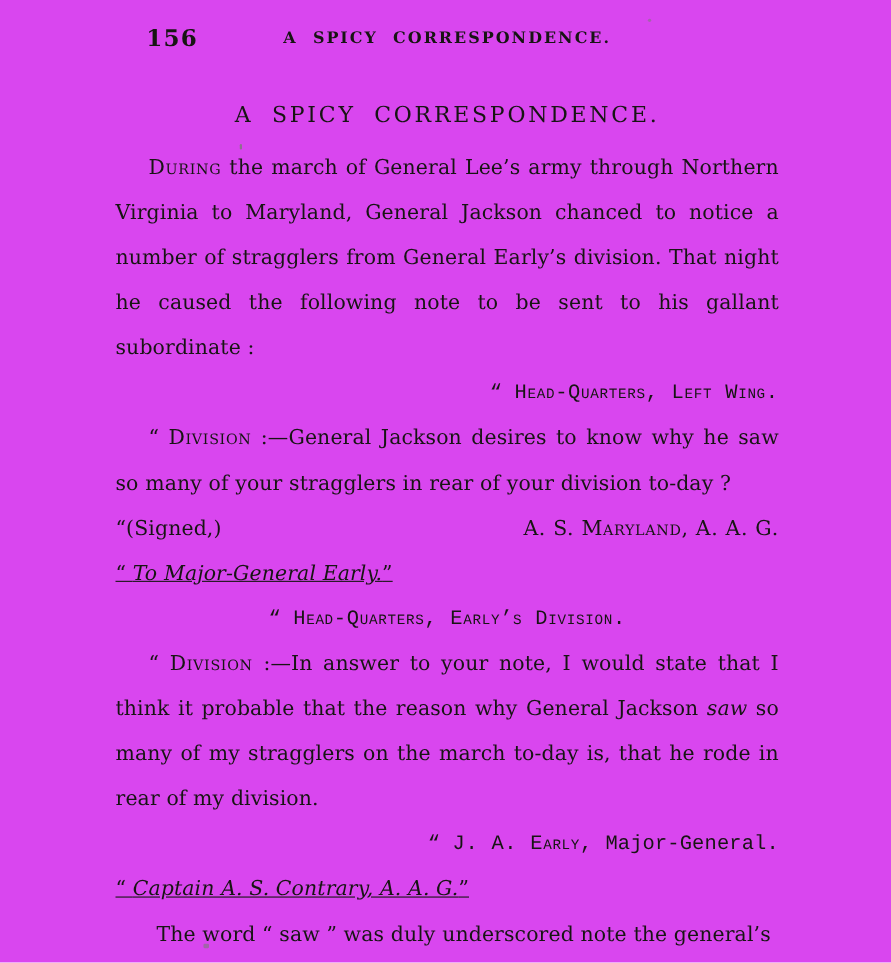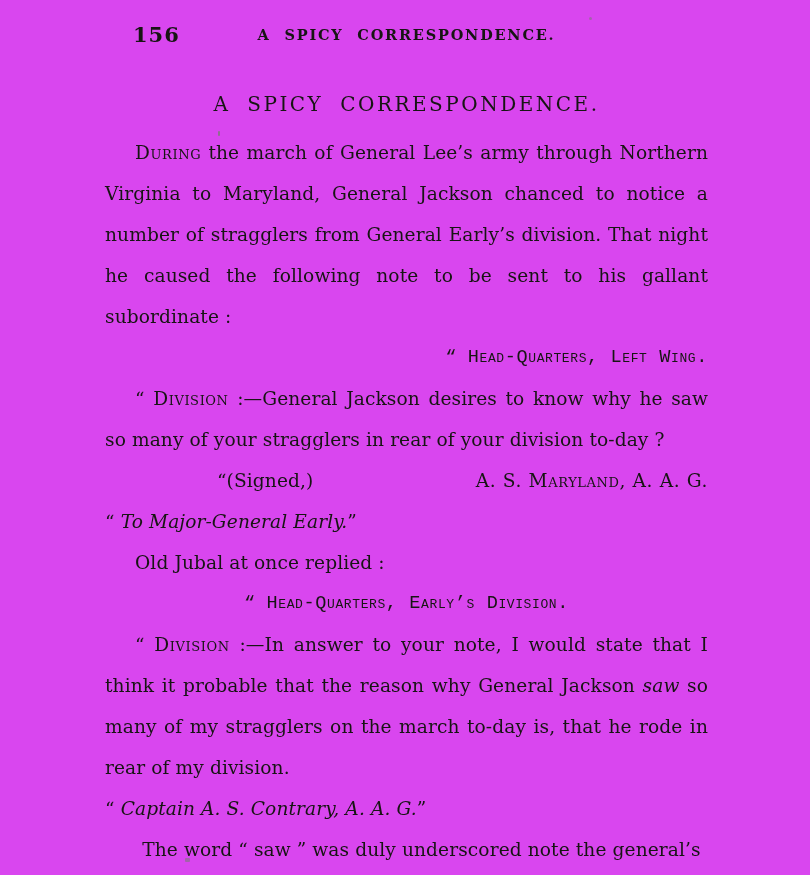--- a/index.html
+++ b/index.html
@@ -64,29 +64,29 @@
     font-size: 18.6px;
     line-height: 41px;
     letter-spacing: 0.1px;
   }
   .text-block p { margin: 0; }
   .para {
     text-align: justify;
     text-justify: inter-word;
     text-indent: 30px;
   }
-  .no-indent { text-indent: 0; }
+  .no-indent { text-indent: 0; text-decoration: underline; }
   .line-right { text-align: right; font-family: Liberation Mono, monospace; }
   .sc { font-variant: small-caps; letter-spacing: 0.6px; }
   .it { font-style: italic; }
   .signed-line {
     display: flex;
     justify-content: space-between;
   }
-  .signed-label { margin-left: 112px; }
+  .signed-label { }
   .respectfully-line { margin-left: 242px; }
   .space-before { margin-top: 8px; }
   .space-before-sm { margin-top: 7px; text-align: center; }
   
   .speck {
     position: absolute;
     background: #7a7a76;
     border-radius: 50%;
   }
   .speck-tick { width: 2px; height: 5px; border-radius: 1px; opacity: 0.8; }
@@ -114,27 +114,27 @@
 
     <p class="para"><span>“ </span><span class="sc">Division</span><span> :—General Jackson desires to know why he saw so many of your stragglers in rear of your division to-day ?</span></p>
 
     <p class="signed-line">
         <span class="signed-label">“(Signed,)</span>
         <span class="sc">A. S. Maryland, A. A. G.</span>
       </p>
 
     <p class="no-indent"><span>“ </span><span class="it">To Major-General Early.</span><span>”</span></p>
 
-    <p class="para space-before">Old Jubal at once replied :</p>
 
     <p class="line-right space-before-sm"><span>“ </span><span class="sc">Head-Quarters, Early’s Division.</span></p>
 
     <p class="para"><span>“ </span><span class="sc">Division</span><span> :—In answer to your note, I would state that I think it probable that the reason why General Jackson </span><span class="it">saw</span><span> so many of my stragglers on the march to-day is, that he rode in rear of my division.</span></p>
 
 
+    <p class="line-right"><span>“ </span><span class="sc">J. A. Early,</span><span> Major-General.</span></p>
 
     <p class="no-indent"><span>“ </span><span class="it">Captain A. S. Contrary, A. A. G.</span><span>”</span></p>
 
     <p class="para space-before-sm">The word “ saw ” was duly underscored note the general’s boldest dash.  Contrary to general expectation, General Jackson only smiled, and made no further inquiries about the curious investigators whom small-pox could not terrify.</p>
 
   </div>
 
   <div class="speck speck-tick" style="left:218px; top:131px;"></div>
   <div class="speck speck-dot-a" style="left:589px; top:17px;"></div>
   <div class="speck speck-dot-b" style="left:435px; top:849px;"></div>

